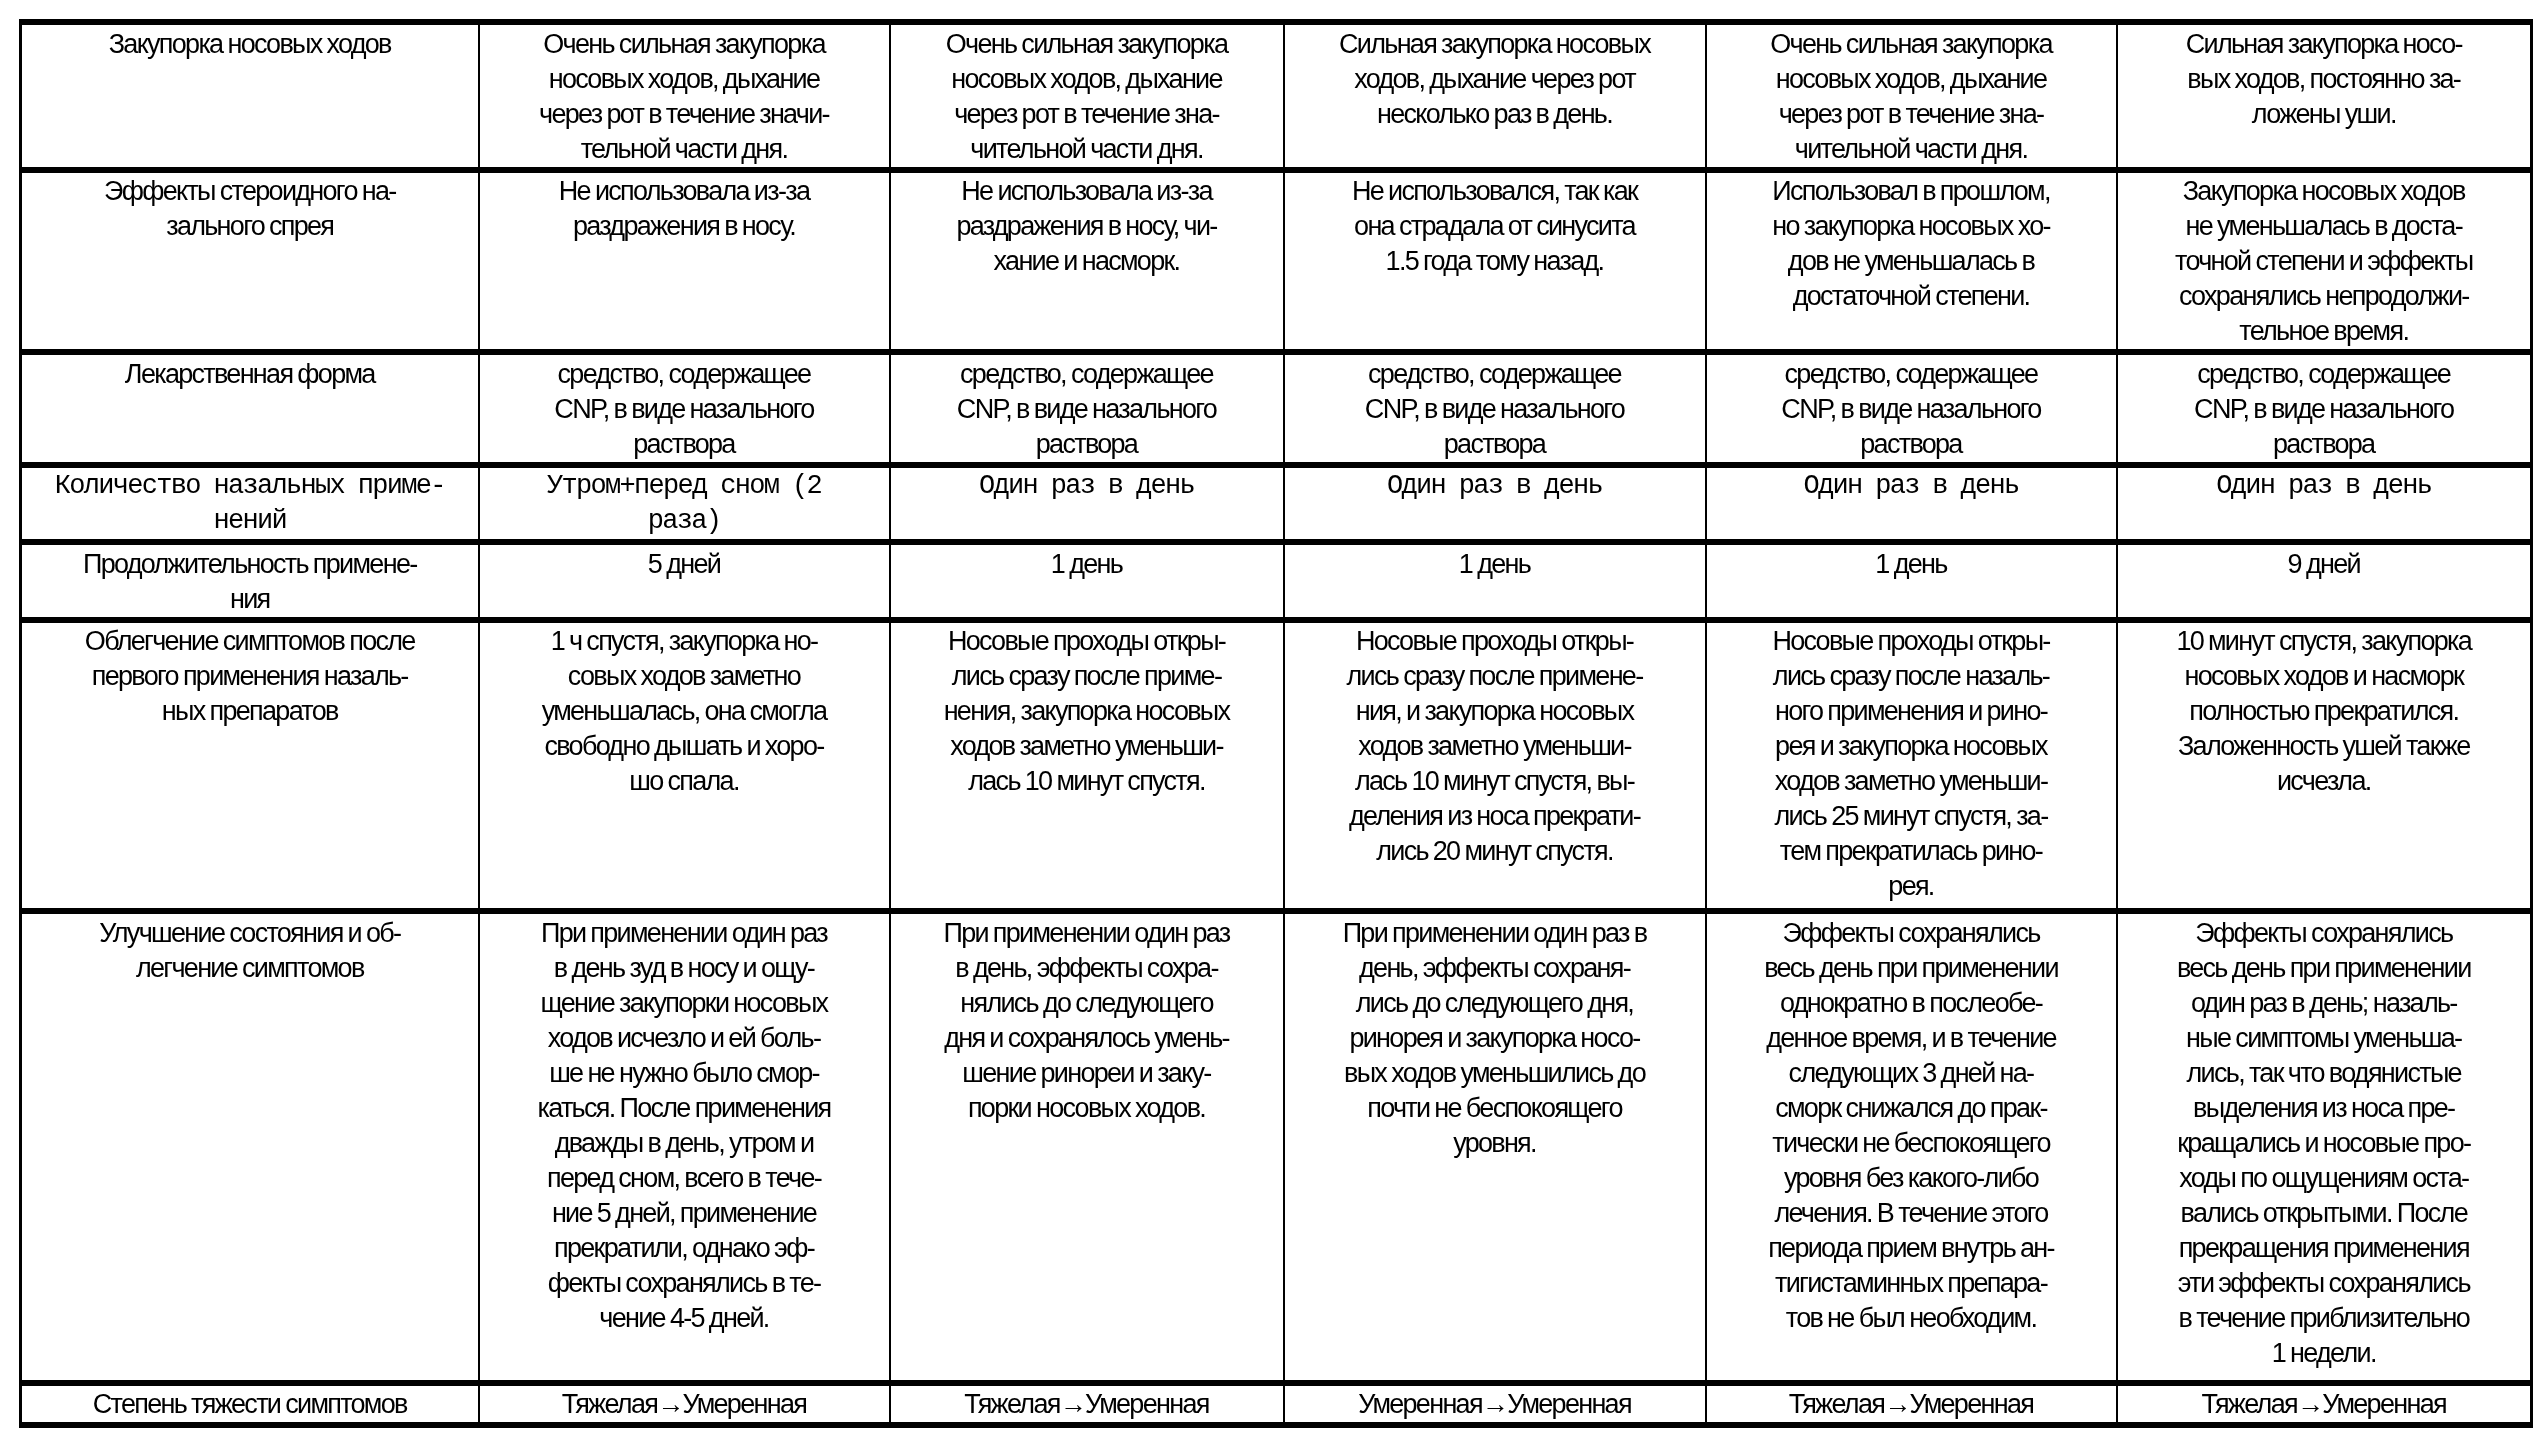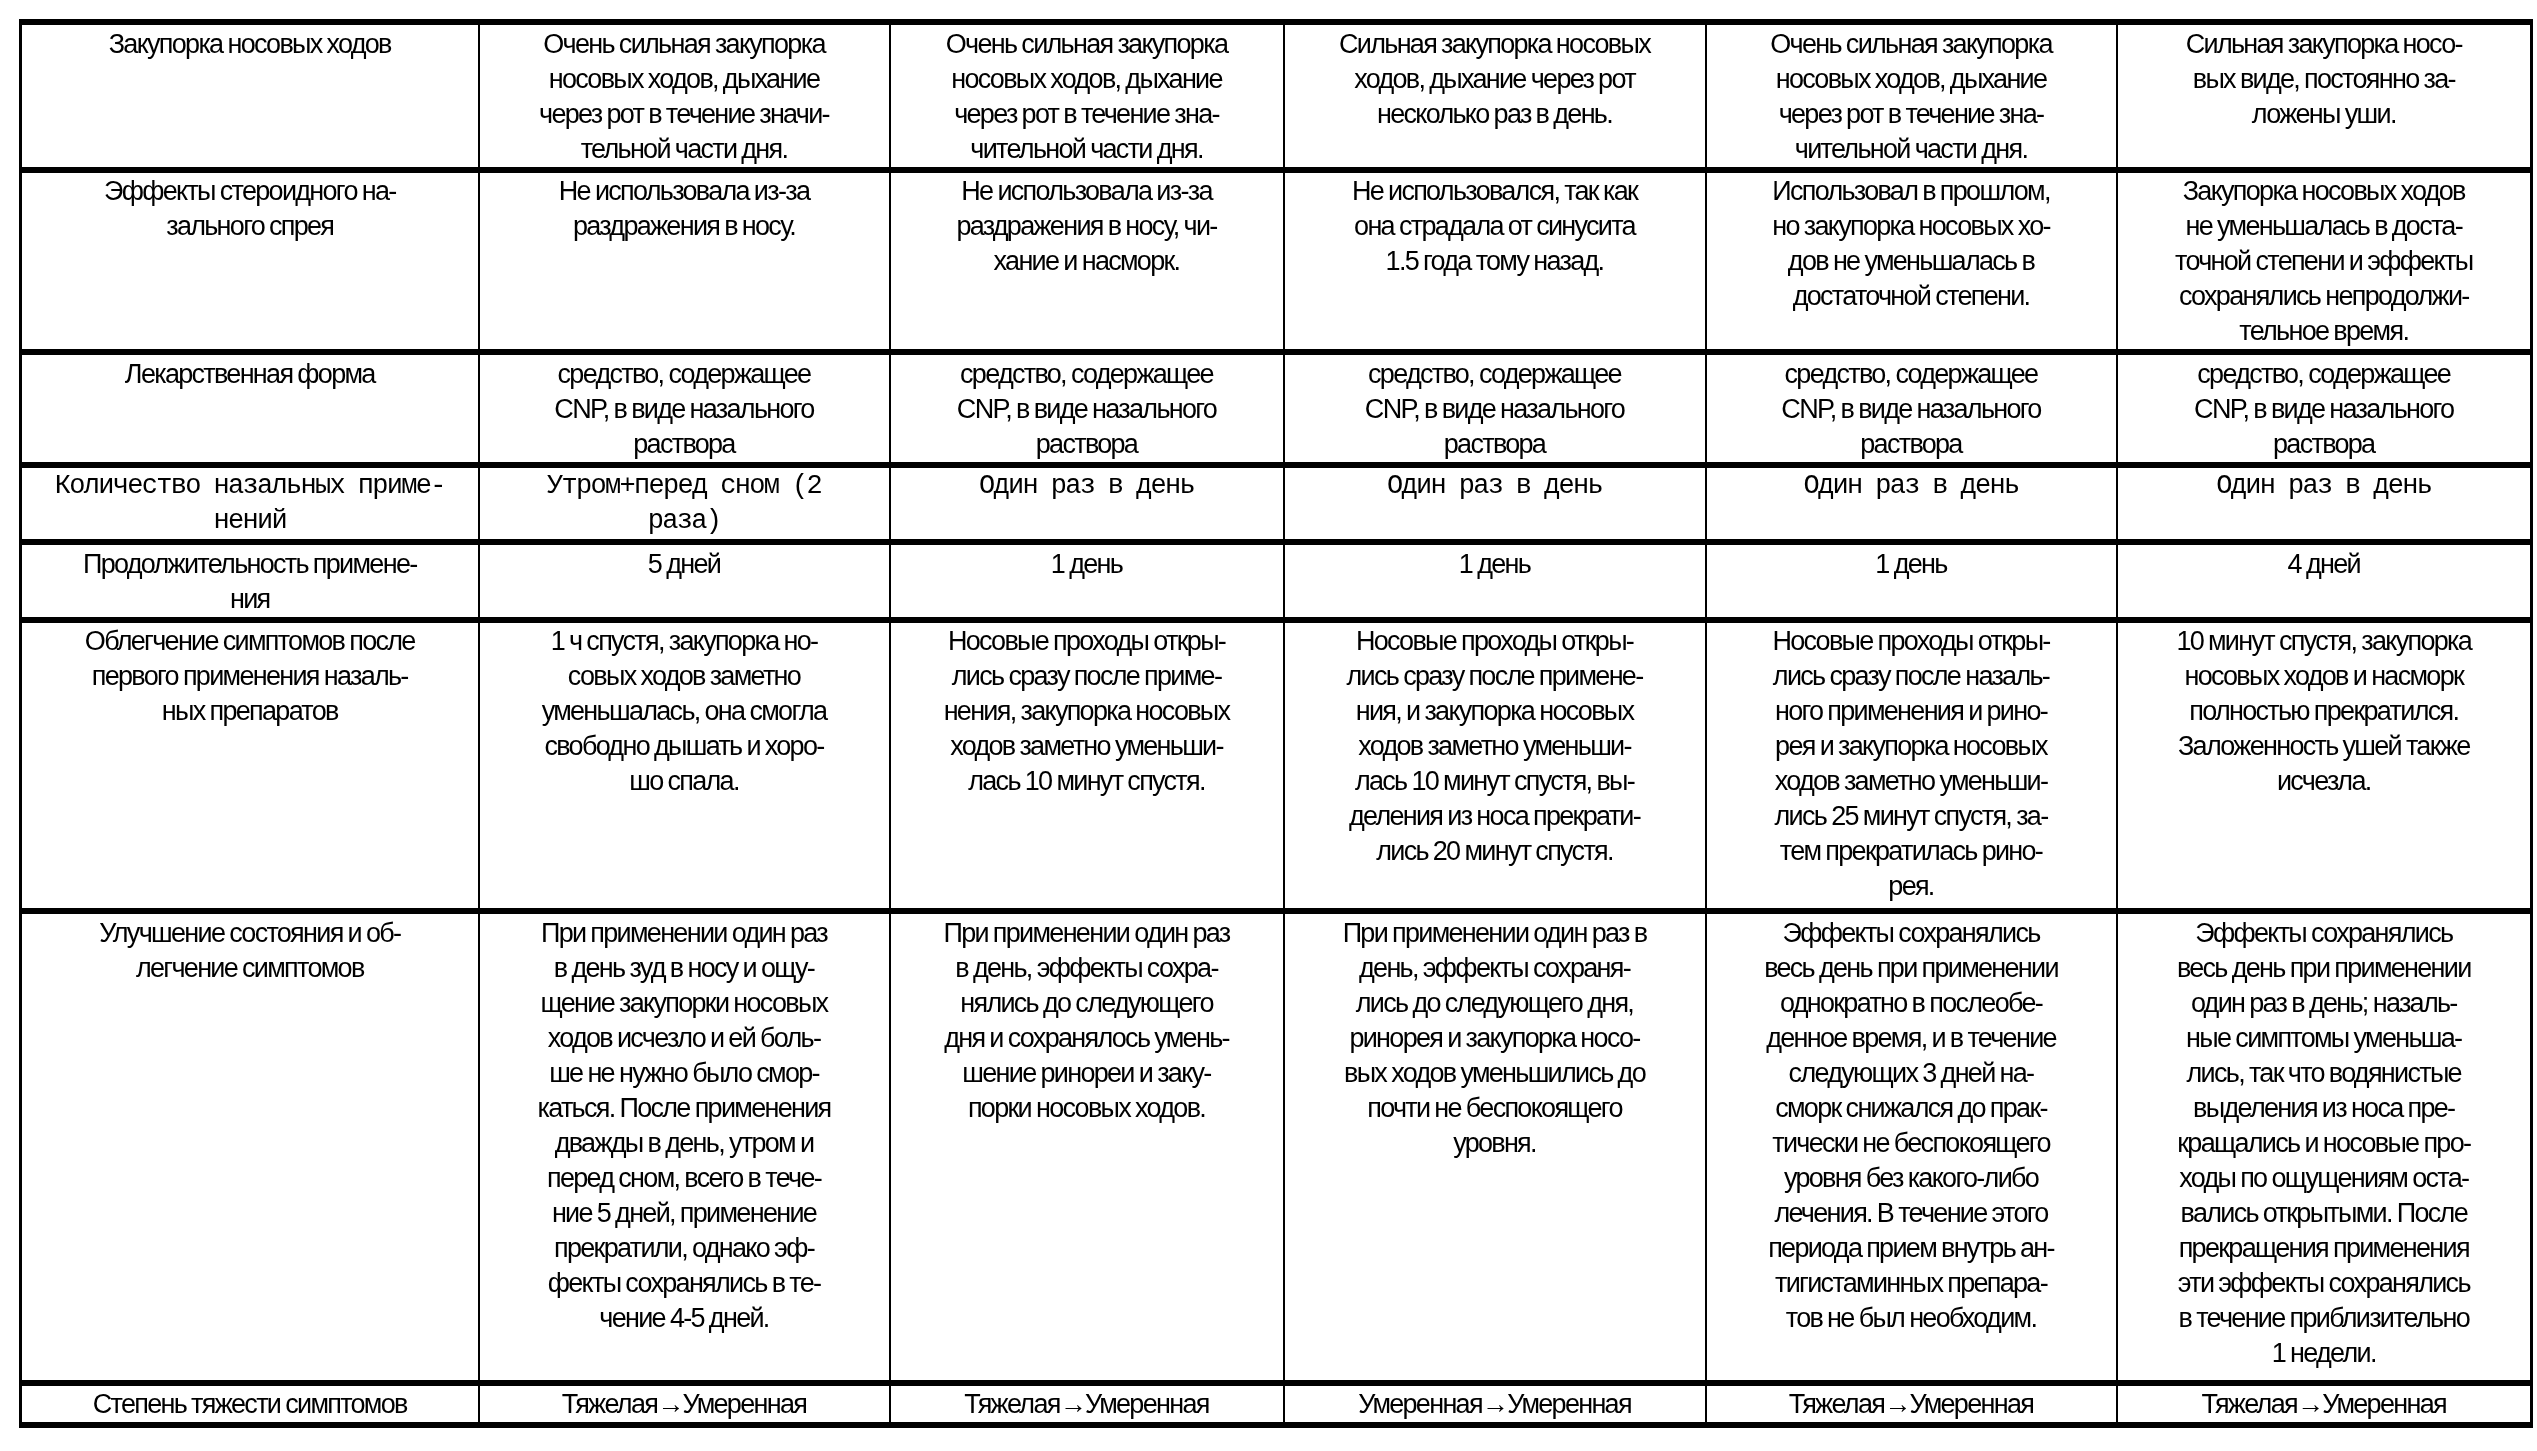--- a/index.html
+++ b/index.html
@@ -82,21 +82,21 @@
 несколько раз в день.</span>
         </td>
       <td>
           <span class="cell-text">Очень сильная закупорка
 носовых ходов, дыхание
 через рот в течение зна-
 чительной части дня.</span>
         </td>
       <td class="last-col">
           <span class="cell-text">Сильная закупорка носо-
-вых виде, постоянно за-
+вых ходов, постоянно за-
 ложены уши.</span>
         </td>
     </tr>
     <tr class="r1">
       <td class="label-cell">
           <span class="cell-text">Эффекты стероидного на-
 зального спрея</span>
         </td>
       <td>
           <span class="cell-text">Не использовала из-за
@@ -189,21 +189,21 @@
       <td>
           <span class="cell-text">1 день</span>
         </td>
       <td>
           <span class="cell-text">1 день</span>
         </td>
       <td>
           <span class="cell-text">1 день</span>
         </td>
       <td class="last-col">
-          <span class="cell-text">4 дней</span>
+          <span class="cell-text">9 дней</span>
         </td>
     </tr>
     <tr class="r6">
       <td class="label-cell">
           <span class="cell-text">Облегчение симптомов после
 первого применения назаль-
 ных препаратов</span>
         </td>
       <td>
           <span class="cell-text">1 ч спустя, закупорка но-

